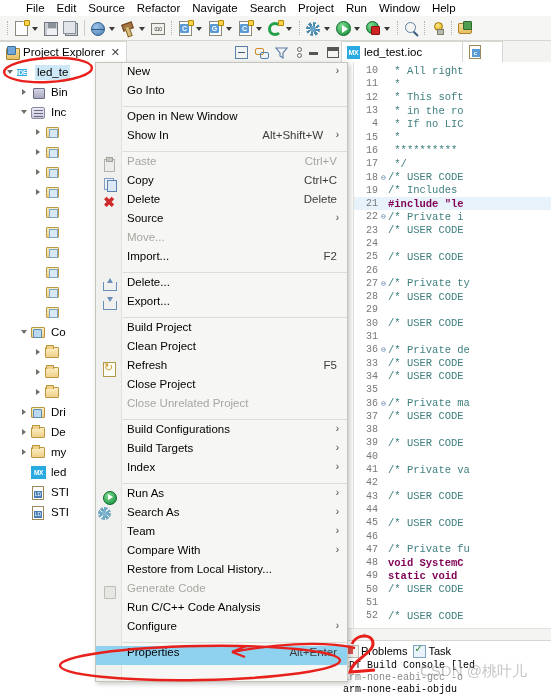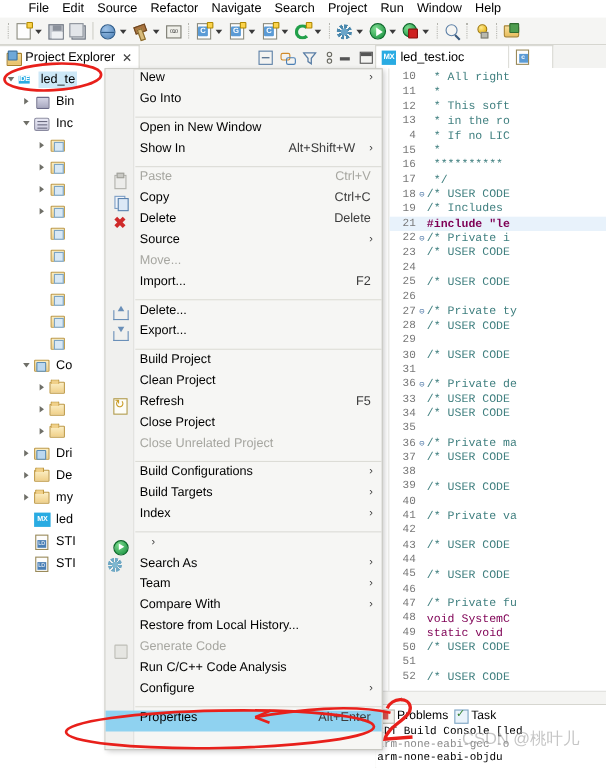--- a/index.html
+++ b/index.html
@@ -238,21 +238,21 @@
     font-family: "Liberation Mono", monospace; font-size: 10.5px;
   }
   .ed-leftrule { position: absolute; left: 0; top: 0; width: 13px; height: 100%; background: #fff; border-right: 1px solid #e4e4e0; }
   .ed-lines { position: absolute; left: 13px; top: 2px; right: 0; }
   .ed-line { height: 13.3px; display: flex; align-items: center; white-space: pre; }
   .ln { width: 25px; text-align: right; color: #787878; font-size: 10px; flex: none; padding-right: 1px; }
   .fold { width: 9px; text-align: center; flex: none; color: #5b82ae; font-size: 8px; }
   .code { flex: 1; overflow: hidden; }
   .c-comment { color: #3f7f7f; }
   .c-pp { color: #7f0055; font-weight: bold; }
-  .c-kw { color: #7f0055; font-weight: normal; }
+  .c-kw { color: #7f0055; font-weight: bold; }
   .c-plain { color: #000; }
   .hl-line { background: #e8f2fb; }
 
   .ed-hscroll {
     position: absolute; left: 341px; top: 628px; width: 210px; height: 13px;
     background: #f4f4f2; border-top: 1px solid #e2e2de;
     font-size: 9px; color: #888; padding-left: 22px; line-height: 13px;
   }
 
   
@@ -720,20 +720,21 @@
         <span class="label">Build Targets</span>
         <span class="submenu-arrow">›</span>
       </div>
       <div class="ctx-item">
         <span class="label">Index</span>
         <span class="submenu-arrow">›</span>
       </div>
       <div class="ctx-sep"></div>
       <div class="ctx-item">
         <span class="ctx-ic mi-runas"></span>
+        <span class="label">Run As</span>
         <span class="submenu-arrow">›</span>
       </div>
       <div class="ctx-item">
         <span class="ctx-ic mi-debug"></span>
         <span class="label">Search As</span>
         <span class="submenu-arrow">›</span>
       </div>
       <div class="ctx-item">
         <span class="label">Team</span>
         <span class="submenu-arrow">›</span>

